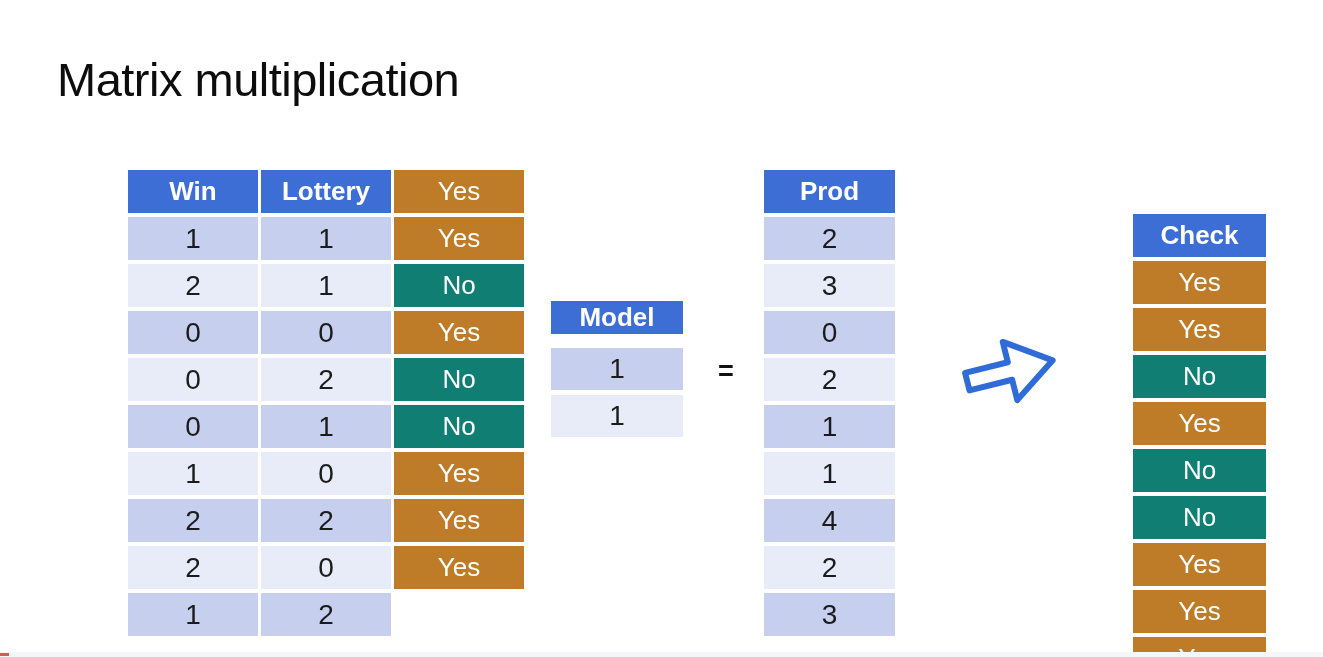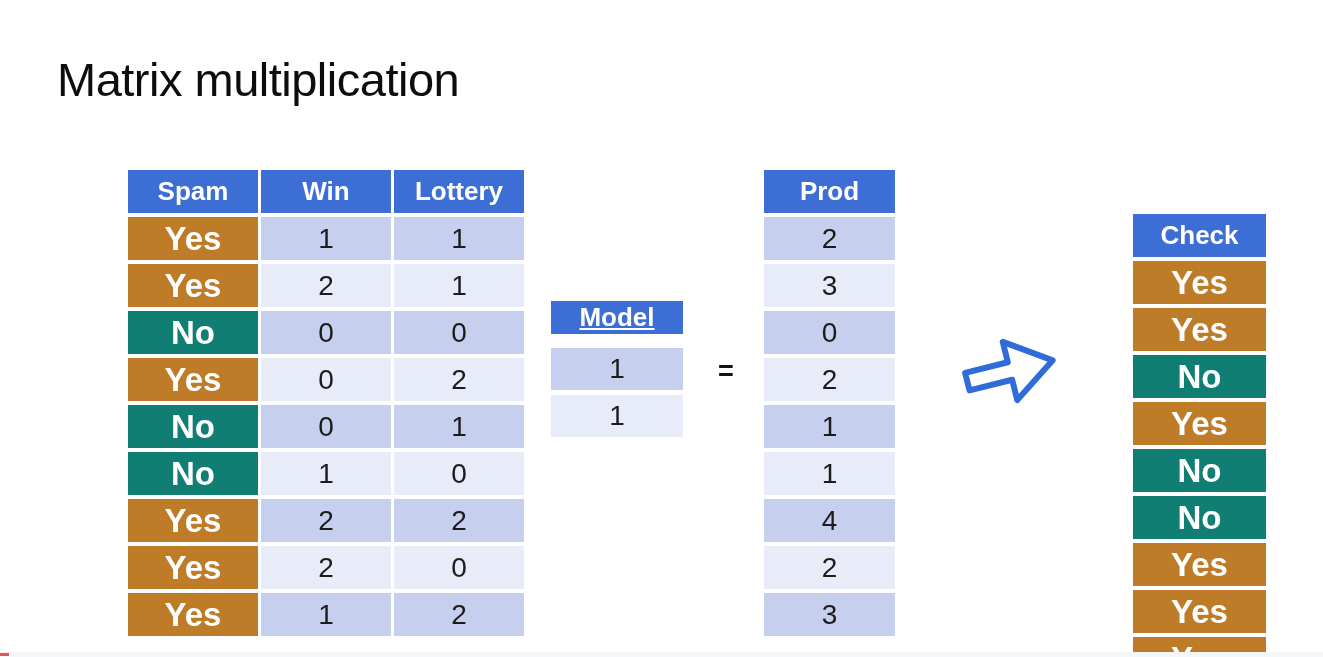--- a/index.html
+++ b/index.html
@@ -29,27 +29,27 @@
     display:flex; align-items:center; justify-content:center;
     overflow:hidden;
   }
   .hdr {
     background:var(--header-blue,#3d6ed5); color:#ffffff;
     font-weight:bold; font-size:26px;
   }
   .num { color:#1b1b1b; font-size:28px; font-weight:400; }
   .dark  { background:var(--row-dark,#c7cfef); }
   .light { background:var(--row-light,#e8ebf8); }
-  .yn { color:#ffffff; font-weight:bold; font-size:33px; }
+  .yn { color:#ffffff; font-weight:normal; font-size:26px; }
   .yn.yes { background:var(--yes-orange,#be7c28); }
   .yn.no  { background:var(--no-teal,#117e74); }
 
   .features-table { left:128px; top:170px; }
   .model-table { left:551px; top:301px; grid-template-columns:132px; grid-auto-rows:42px; gap:5px; }
-  .model-table .hdr { height:33px;text-decoration:underline; }
+  .model-table .hdr { height:33px; }
   .prod-table  { left:764px; top:170px; grid-template-columns:131px; }
   .check-table { left:1133px; top:170px; grid-template-columns:133px;margin-top:44px; }
 
   .equals-sign {
     position:absolute; left:706px; top:355px; width:40px; height:32px;
     display:flex; align-items:center; justify-content:center;
     font-size:27px; font-weight:bold; color:#111111;
   }
 
   .check-question {
@@ -70,21 +70,20 @@
   }
 </style>
 </head>
 <body>
 
 <div class="stage">
 
   <div class="page-title">Matrix multiplication</div>
 
   <div class="grid3 features-table">
-    <div class="cell hdr">Spam</div>
     <div class="cell hdr">Win</div>
     <div class="cell hdr">Lottery</div>
 
     <div class="cell yn yes">Yes</div>
     <div class="cell num dark">1</div>
     <div class="cell num dark">1</div>
 
     <div class="cell yn yes">Yes</div>
     <div class="cell num light">2</div>
     <div class="cell num light">1</div>

